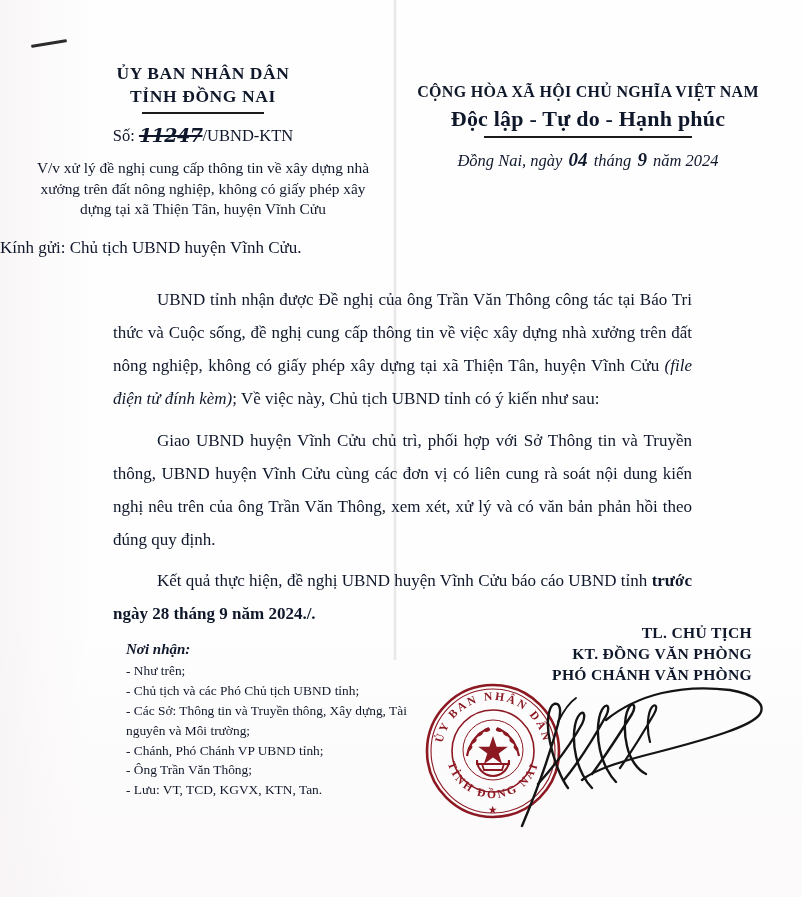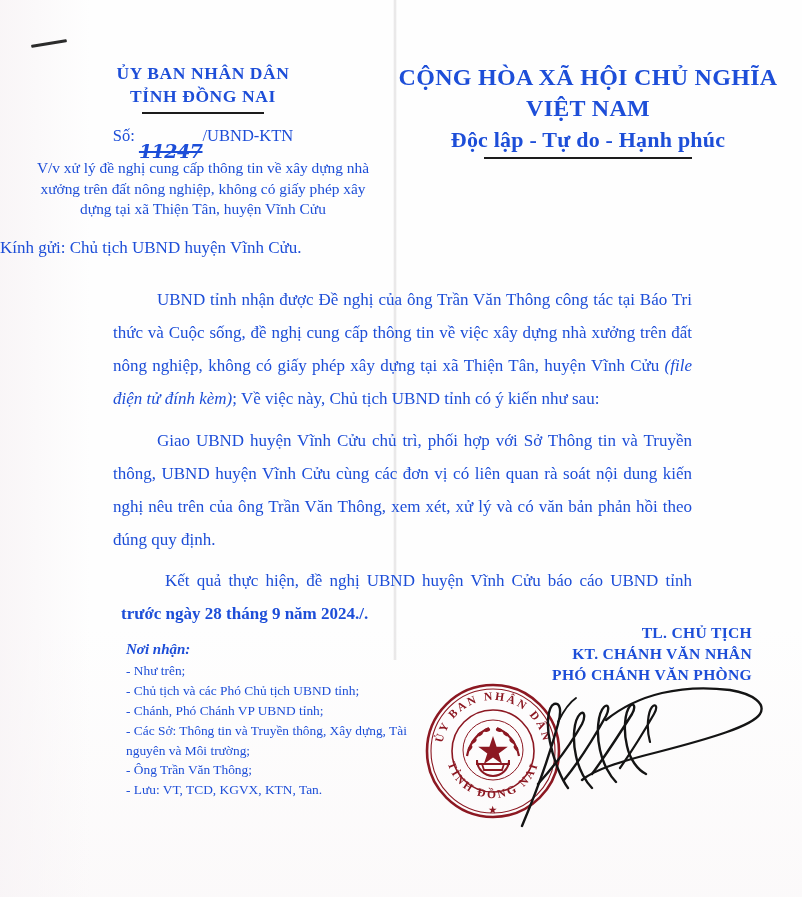--- a/index.html
+++ b/index.html
@@ -7,21 +7,21 @@
     padding: 0;
     background: #ffffff;
   }
   .page {
     position: relative;
     width: 802px;
     height: 897px;
     background: #fefefe;
     overflow: hidden;
     font-family: "Liberation Serif", "DejaVu Serif", serif;
-    color: #1d4ed8;
+    color: #0f172a;
   }
   
   .scan-tint {
     position: absolute;
     inset: 0;
     background:
       linear-gradient(90deg, rgba(248,244,246,0.85) 0px, rgba(255,255,255,0) 90px),
       linear-gradient(180deg, rgba(255,255,255,0) 70%, rgba(250,247,248,0.7) 100%);
     pointer-events: none;
   }
@@ -66,23 +66,24 @@
     padding-right: 14px;
   }
   .org-name {
     font-weight: bold;
     font-size: 17.5px;
     letter-spacing: 0.6px;
     line-height: 1.32;
   }
   .nation-name {
     font-weight: bold;
-    font-size: 24px;
+    font-size: 16px;
     letter-spacing: 0.3px;
     line-height: 1.3;
+    margin-top: 20px;
   }
   .motto {
     font-weight: bold;
     font-size: 22px;
     margin-top: 3px;
     letter-spacing: 0.2px;
   }
   .rule {
     height: 2px;
     background: #1c1c1c;
@@ -96,21 +97,21 @@
     margin-top: 9px;
     white-space: nowrap;
   }
   .hand {
     font-family: "DejaVu Serif", "Liberation Serif", serif;
     font-style: italic;
     font-weight: bold;
     font-size: 19px;
     letter-spacing: -0.5px;
     position: relative;
-    top: 17px;
+    top: 1px;
     margin-top: 12px;
   }
   .hand-strike {
     text-decoration: line-through;
     text-decoration-thickness: 1.5px;
   }
   .subject {
     font-size: 15.4px;
     line-height: 1.33;
     margin-top: 12px;
@@ -144,21 +145,21 @@
     left: 113px;
     width: 579px;
     font-size: 17px;
     line-height: 1.95;
     text-align: justify;
   }
   .body p {
     margin: 0 0 8px 0;
     text-indent: 44px;
   }
-  .body p.tight { margin-bottom: 6px; margin-left: 8px; }
+  .body p.tight { margin-bottom: 6px; }
   .ital { font-style: italic; }
   .bold { font-weight: bold; }
 
   
   .recipients-block {
     position: absolute;
     top: 638px;
     left: 126px;
     width: 310px;
     font-size: 13.4px;
@@ -238,46 +239,54 @@
       </div>
 
       <div class="subject">V/v xử lý đề nghị cung cấp thông tin về xây dựng nhà xưởng trên đất nông nghiệp, không có giấy phép xây dựng tại xã Thiện Tân, huyện Vĩnh Cửu</div>
     </div>
 
     <div class="hdr-right">
       <div class="nation-name">CỘNG HÒA XÃ HỘI CHỦ NGHĨA VIỆT NAM</div>
       <div class="motto">Độc lập - Tự do - Hạnh phúc</div>
       <div class="rule rule-right"></div>
 
+      <div class="date-line">
+        <span>Đồng Nai, ngày</span>
+        <span class="date-hand">04</span>
+        <span>tháng</span>
+        <span class="date-hand">9</span>
+        <span>năm</span>
+        <span>2024</span>
+      </div>
     </div>
   </div>
 
   <div class="recipient">Kính gửi: Chủ tịch UBND huyện Vĩnh Cửu.</div>
 
   <div class="body">
     <p><span>UBND tỉnh nhận được Đề nghị của ông Trần Văn Thông công tác tại Báo Tri thức và Cuộc sống, đề nghị cung cấp thông tin về việc xây dựng nhà xưởng trên đất nông nghiệp, không có giấy phép xây dựng tại xã Thiện Tân, huyện Vĩnh Cửu </span><span class="ital">(file điện tử đính kèm)</span><span>; Về việc này, Chủ tịch UBND tỉnh có ý kiến như sau:</span></p>
 
-    <p>Giao UBND huyện Vĩnh Cửu chủ trì, phối hợp với Sở Thông tin và Truyền thông, UBND huyện Vĩnh Cửu cùng các đơn vị có liên quan rà soát nội dung kiến nghị nêu trên của ông Trần Văn Thông, xem xét, xử lý và có văn bản phản hồi theo đúng quy định.</p>
+    <p>Giao UBND huyện Vĩnh Cửu chủ trì, phối hợp với Sở Thông tin và Truyền thông, UBND huyện Vĩnh Cửu cùng các đơn vị có liên cung rà soát nội dung kiến nghị nêu trên của ông Trần Văn Thông, xem xét, xử lý và có văn bản phản hồi theo đúng quy định.</p>
 
     <p class="tight"><span>Kết quả thực hiện, đề nghị UBND huyện Vĩnh Cửu báo cáo UBND tỉnh </span><span class="bold">trước ngày 28 tháng 9 năm 2024./.</span></p>
   </div>
 
   <div class="recipients-block">
     <div class="recipients-title">Nơi nhận:</div>
     <div class="r-item">- Như trên;</div>
     <div class="r-item">- Chủ tịch và các Phó Chủ tịch UBND tỉnh;</div>
+    <div class="r-item">- Các Sở: Thông tin và Truyền thông, Xây dựng, Tài nguyên và Môi trường;</div>
     <div class="r-item">- Chánh, Phó Chánh VP UBND tỉnh;</div>
-    <div class="r-item">- Các Sở: Thông tin và Truyền thông, Xây dựng, Tài nguyên và Môi trường;</div>
     <div class="r-item">- Ông Trần Văn Thông;</div>
     <div class="r-item">- Lưu: VT, TCD, KGVX, KTN, Tan.</div>
   </div>
 
   <div class="sign-block">
     <div>TL. CHỦ TỊCH</div>
-    <div>KT. CHÁNH VĂN NHÂN</div>
+    <div>KT. ĐỒNG VĂN PHÒNG</div>
     <div>PHÓ CHÁNH VĂN PHÒNG</div>
   </div>
 
 
   <svg class="seal" viewBox="0 0 142 142">
     <defs>
       <path id="sealArcTop" d="M 20,71 A 51,51 0 0 1 122,71"></path>
       <path id="sealArcBottom" d="M 24,71 A 47,47 0 0 0 118,71"></path>
     </defs>
     <circle cx="71" cy="71" r="66" fill="none" stroke="#8c1822" stroke-width="2.6"></circle>

